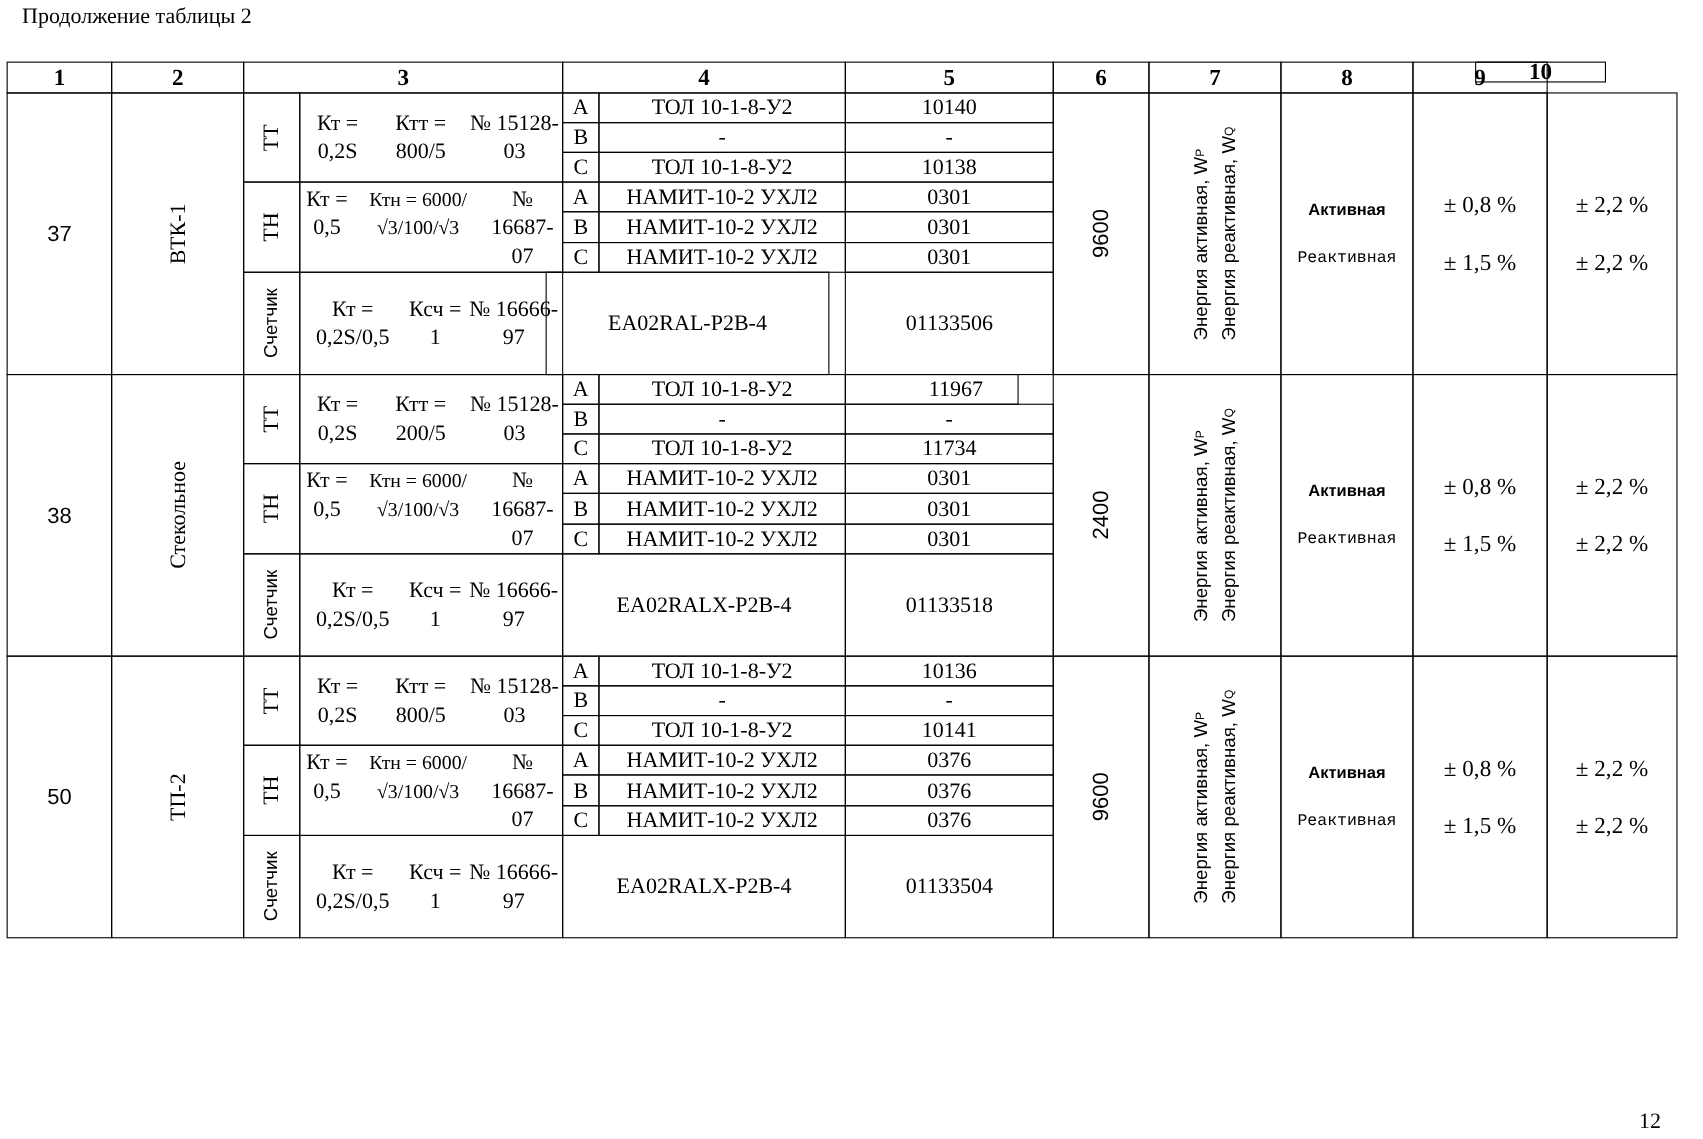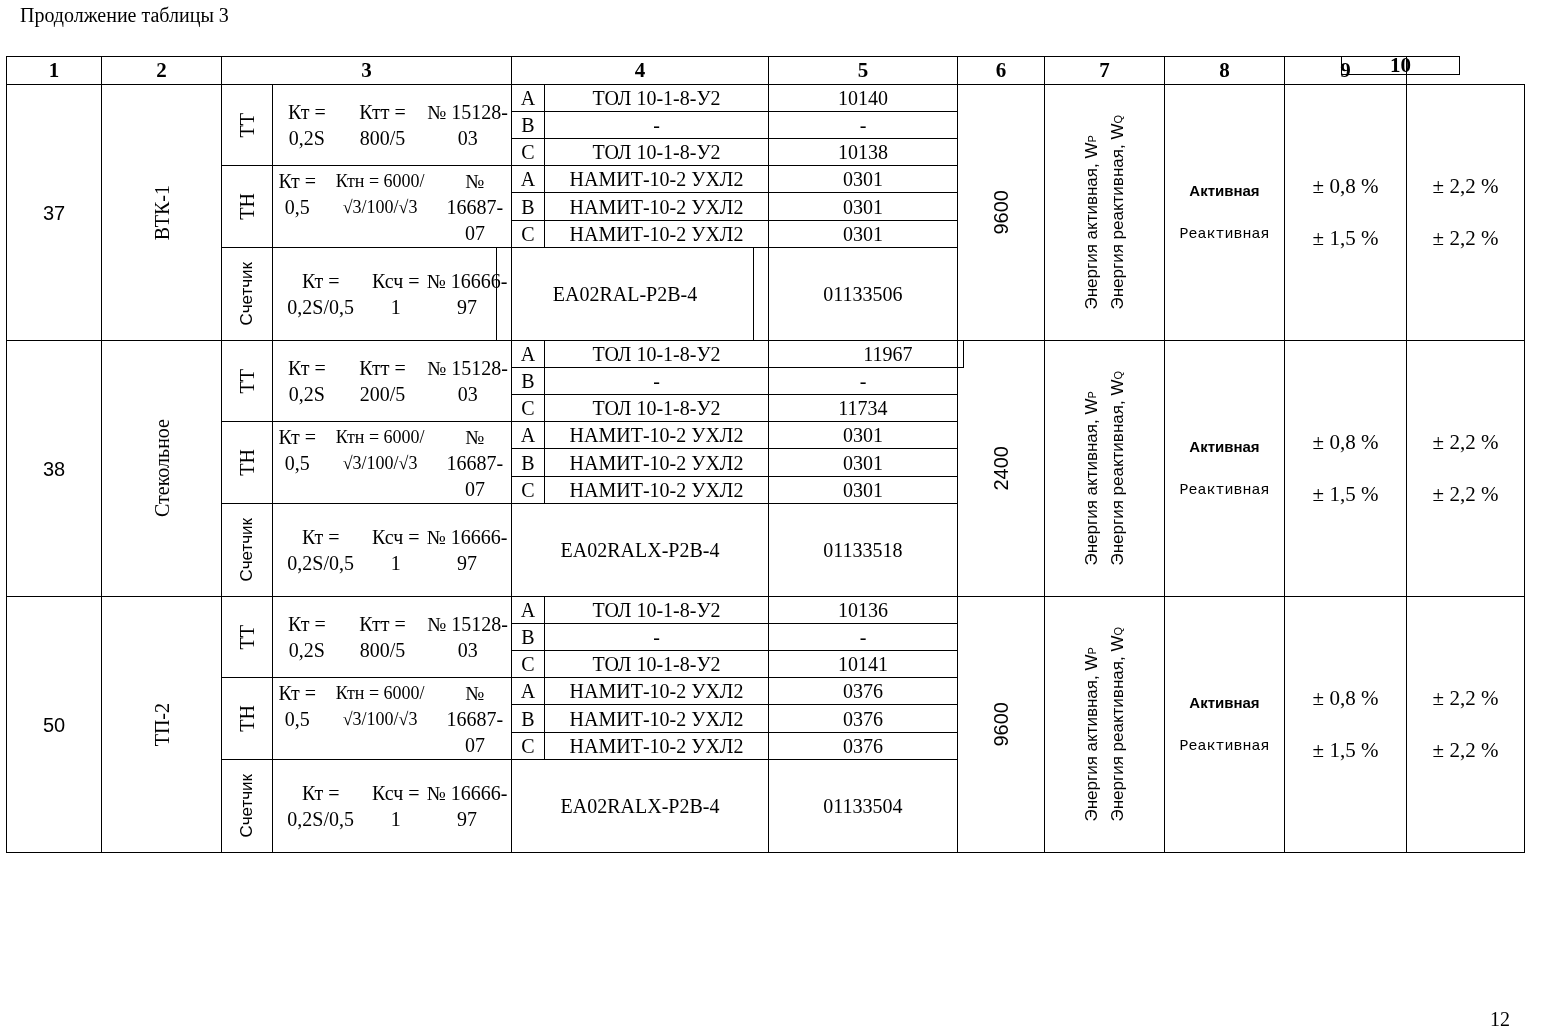--- a/index.html
+++ b/index.html
@@ -18,21 +18,21 @@
   .stack { display: flex; flex-direction: row; line-height: 26px; }
   .vstack { writing-mode: vertical-rl; transform: rotate(180deg); font-family: "Liberation Sans", sans-serif;
             font-size: 17px; line-height: 26px; white-space: nowrap; text-align: left; }
   .type8 { display: flex; flex-direction: column; gap: 26px; font-family: "Liberation Sans", sans-serif; font-size: 15px; font-weight: bold; }
   .type8 span:last-child { font-weight: normal; font-family: Liberation Mono, monospace; }
   .err { display: flex; flex-direction: column; gap: 26px; font-size: 21px; }
 </style>
 </head>
 <body>
 
-<div class="caption">Продолжение таблицы 3</div>
+<div class="caption">Продолжение таблицы 2</div>
 
 <div class="tbl" id="tbl">
     <div class="cell hdr" style="left: 0px; top: 0px; width: 96px; height: 29px;">
       <span>1</span>
     </div>
     <div class="cell hdr" style="left: 95px; top: 0px; width: 121px; height: 29px;">
       <span>2</span>
     </div>
     <div class="cell hdr" style="left: 215px; top: 0px; width: 291px; height: 29px;">
       <span>3</span>
@@ -196,21 +196,21 @@
         <span>Ктт =  200/5</span>
         <span>№ 15128-03</span>
       </div>
     </div>
     <div class="cell" style="left: 505px; top: 284px; width: 34px; height: 28px;">
       <span>A</span>
     </div>
     <div class="cell" style="left: 538px; top: 284px; width: 225px; height: 28px;">
       <span>ТОЛ 10-1-8-У2</span>
     </div>
-    <div class="cell" style="left: 762px; top: 284px; width: 196px; height: 28px; padding-left: 44px;">
+    <div class="cell" style="left: 762px; top: 284px; width: 158px; height: 28px; padding-left: 44px;">
       <span>11967</span>
     </div>
     <div class="cell" style="left: 505px; top: 311px; width: 34px; height: 28px;">
       <span>B</span>
     </div>
     <div class="cell" style="left: 538px; top: 311px; width: 225px; height: 28px;">
       <span>-</span>
     </div>
     <div class="cell" style="left: 762px; top: 311px; width: 190px; height: 28px;">
       <span>-</span>

